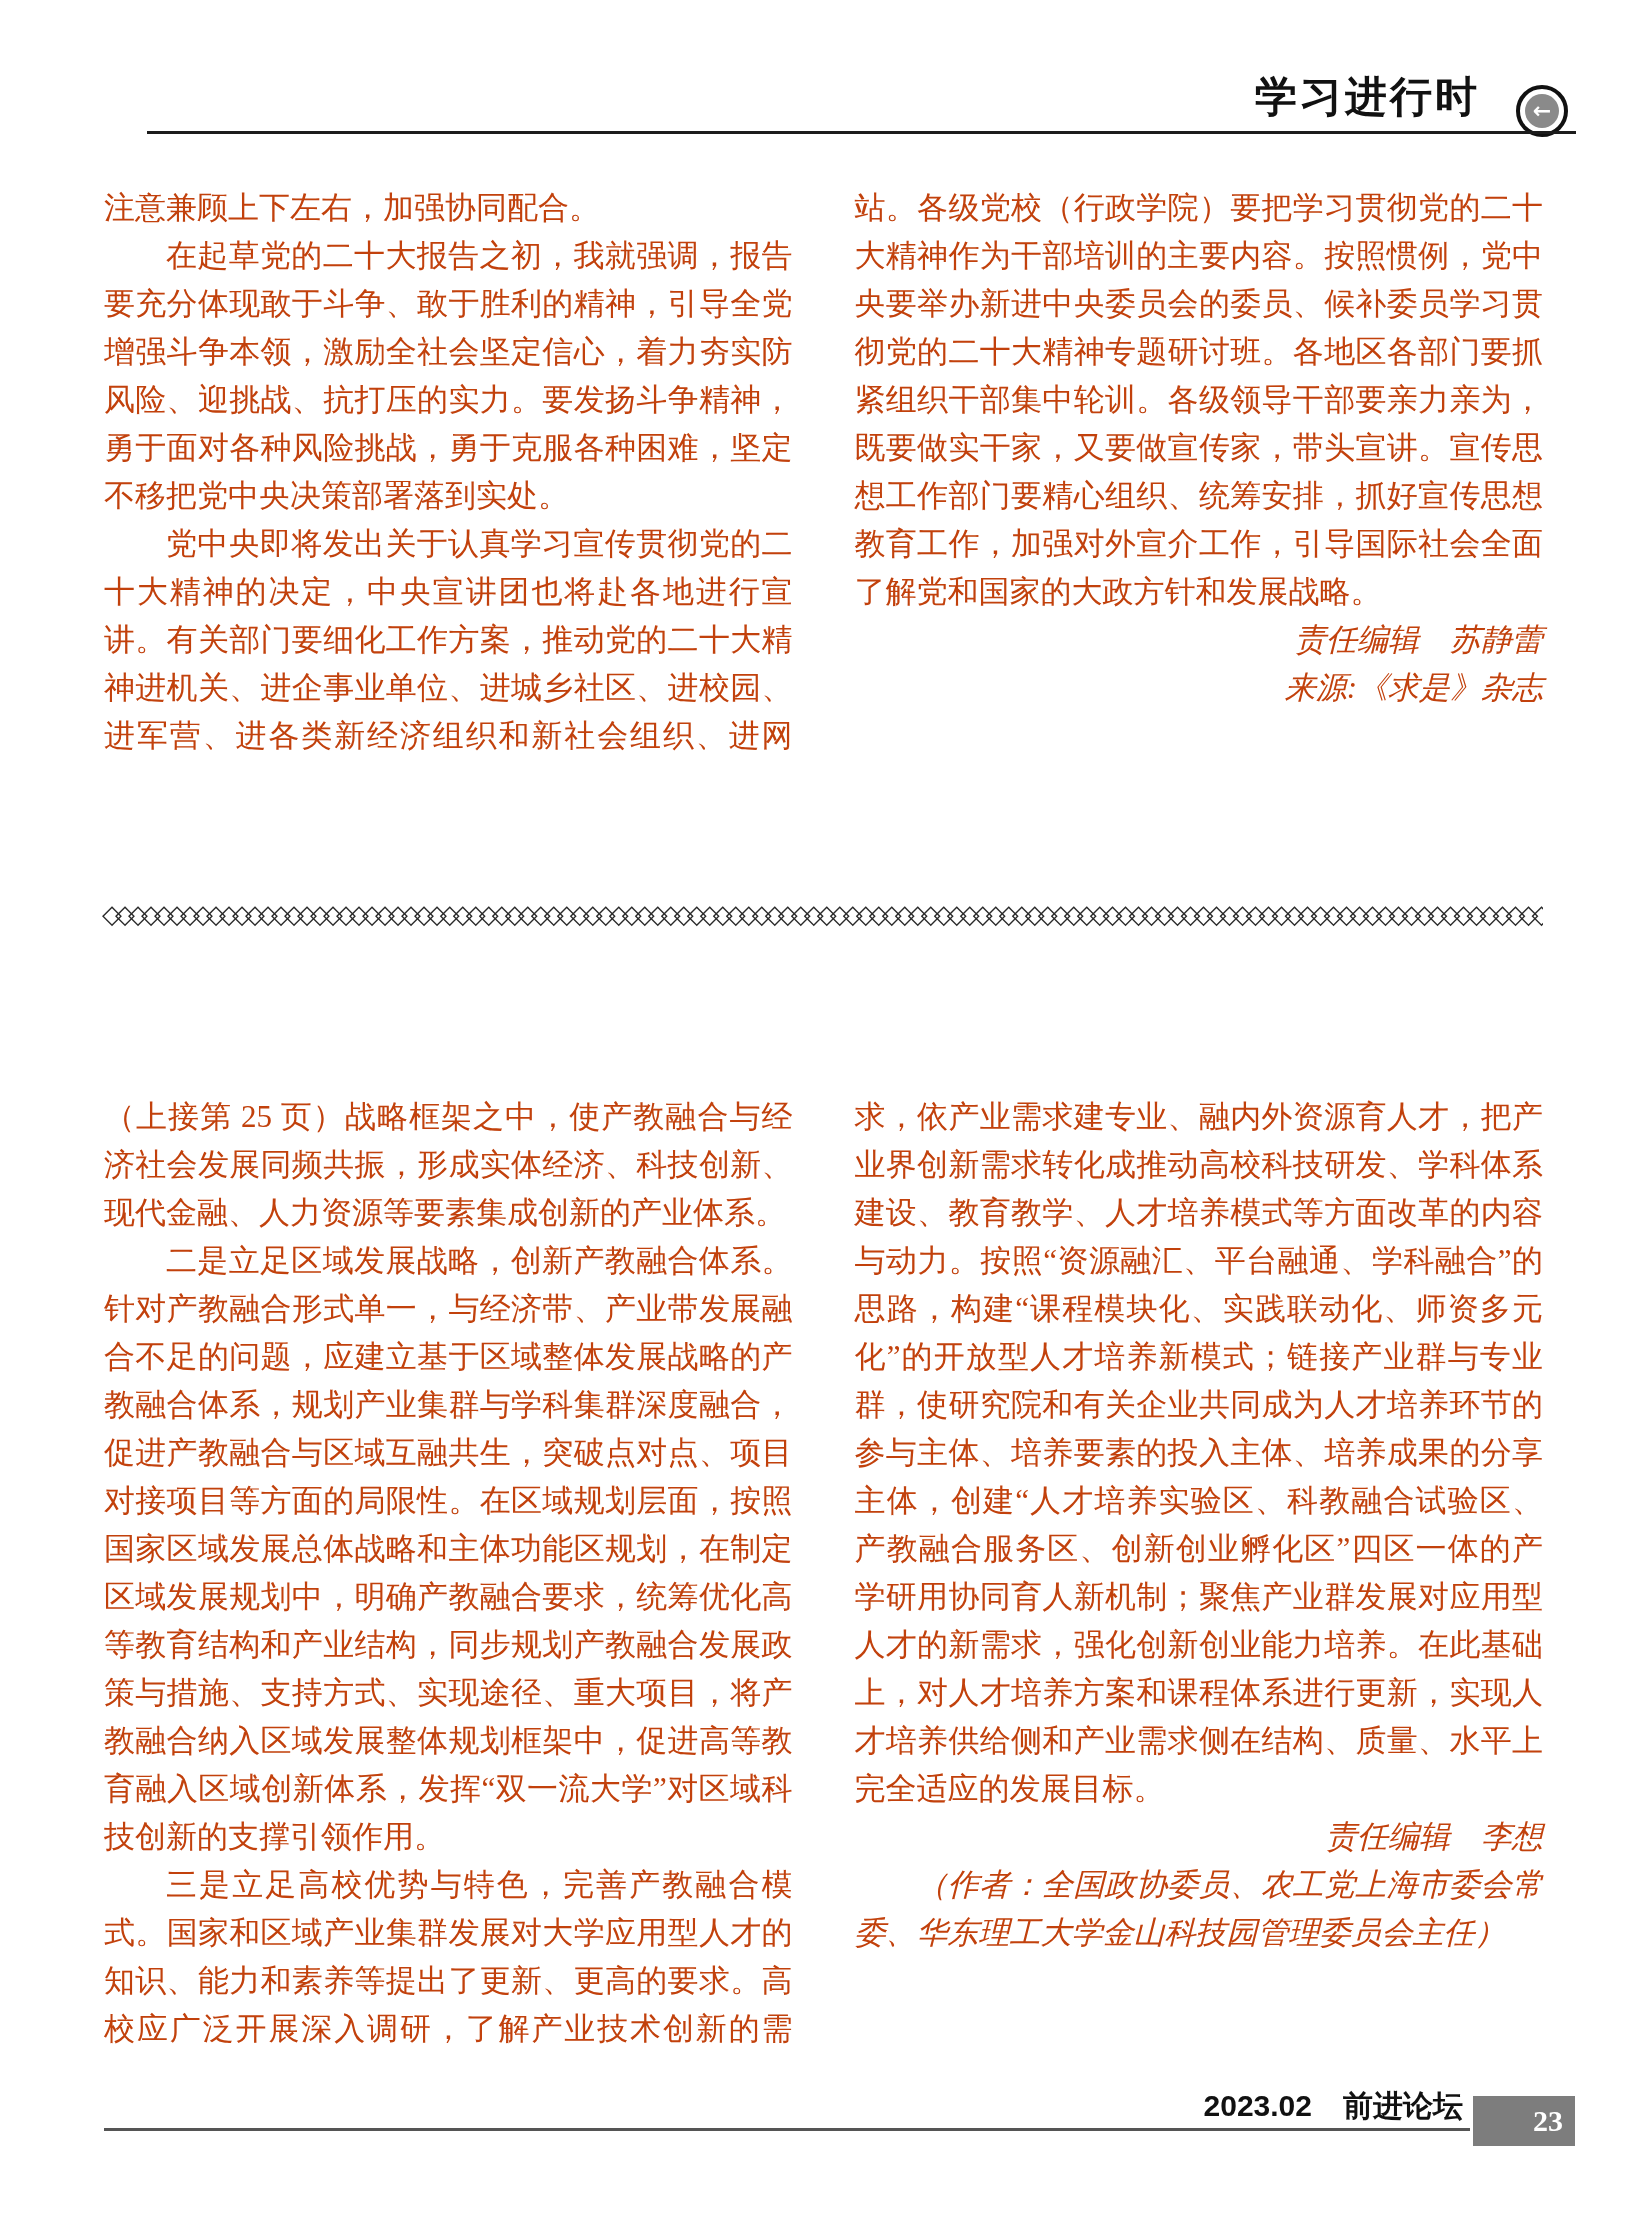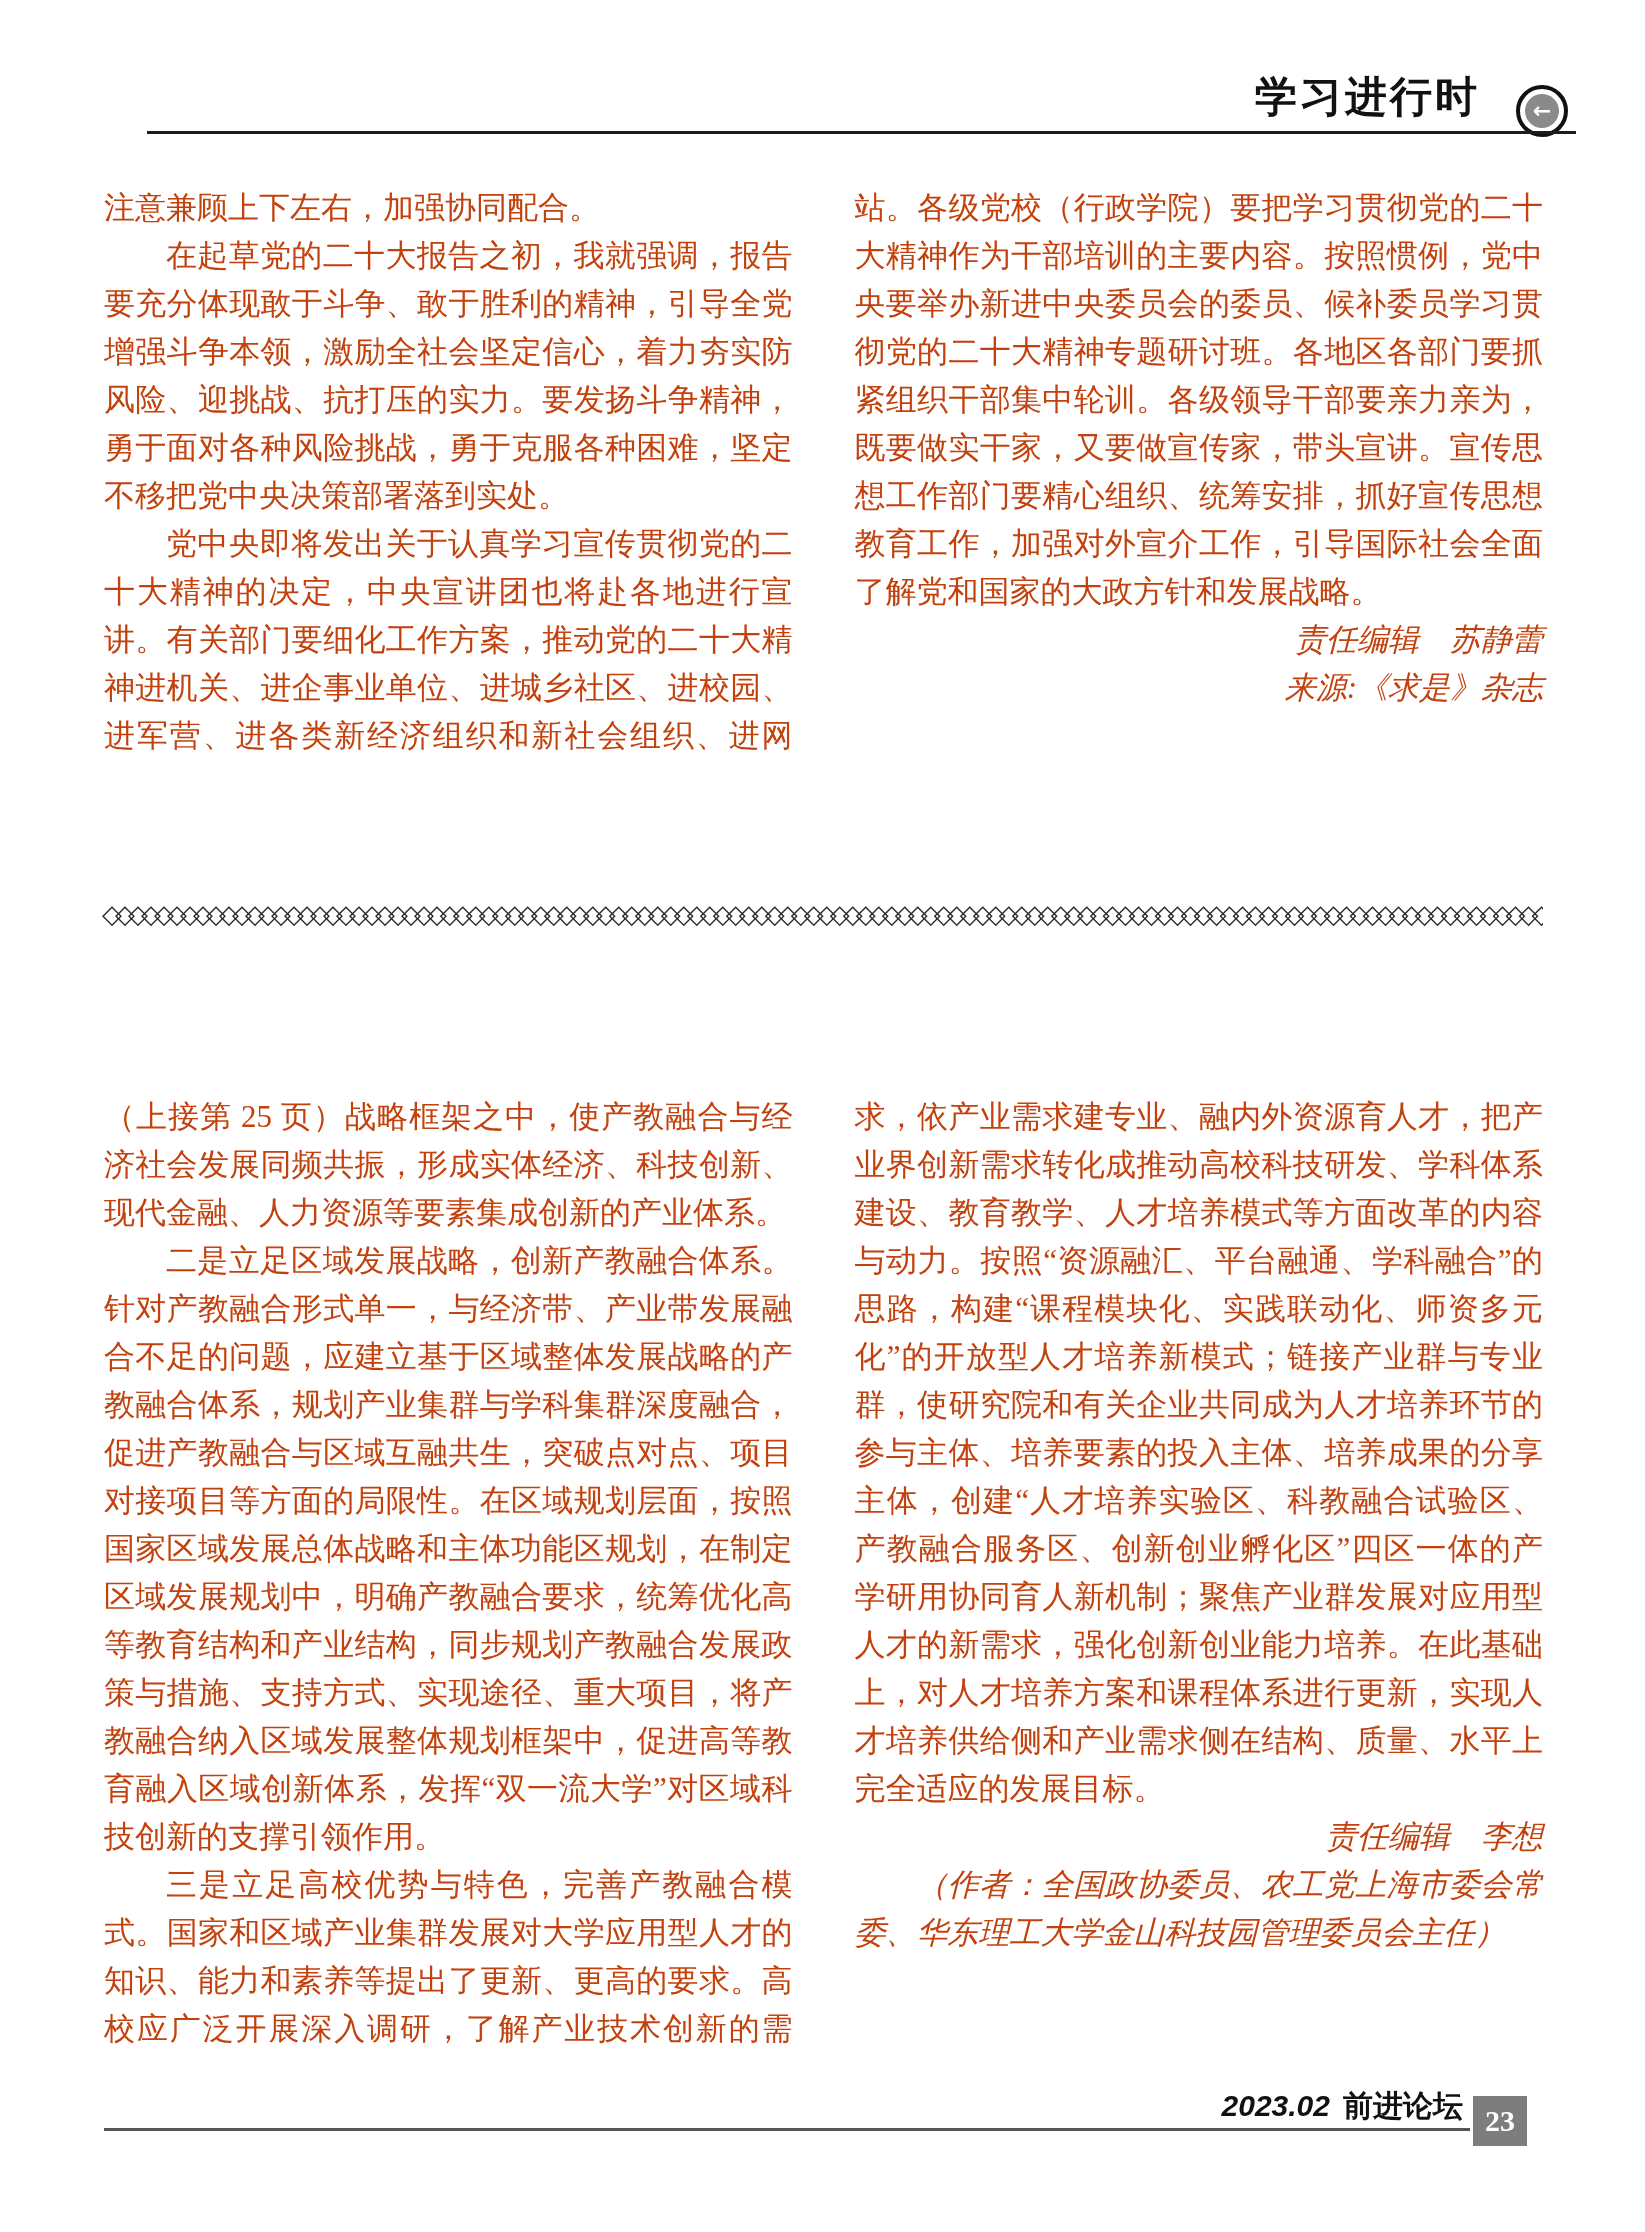--- a/index.html
+++ b/index.html
@@ -58,26 +58,26 @@
     color:#2a2a2a;white-space:nowrap;overflow:hidden;
   }
 
   
   .footer-rule{position:absolute;left:104px;top:2128px;width:1366px;height:0;border-top:3px solid #555;}
   .footer-text{
     position:absolute;right:183px;top:2086px;
     font-family:"Liberation Sans", sans-serif;
     font-weight:700;font-size:30px;color:#111;white-space:nowrap;
   }
-  .footer-text .issue{margin-right:13px;font-style:italic;}
+  .footer-text .issue{margin-right:31px;}
   .page-num{
     position:absolute;left:1473px;top:2096px;width:54px;height:50px;
     background:#7d7d7d;color:#ffffff;
     display:flex;align-items:center;justify-content:center;
-    font-family:"Liberation Serif", serif;font-weight:700;font-size:30px;
+    font-family:"Liberation Serif", serif;font-weight:700;font-size:30px;padding-left:48px;
   }
 </style>
 </head>
 <body>
 
 <div class="page">
 
   <div class="header">
     <span class="header-title">学习进行时</span>
     <div class="icon-ring">

